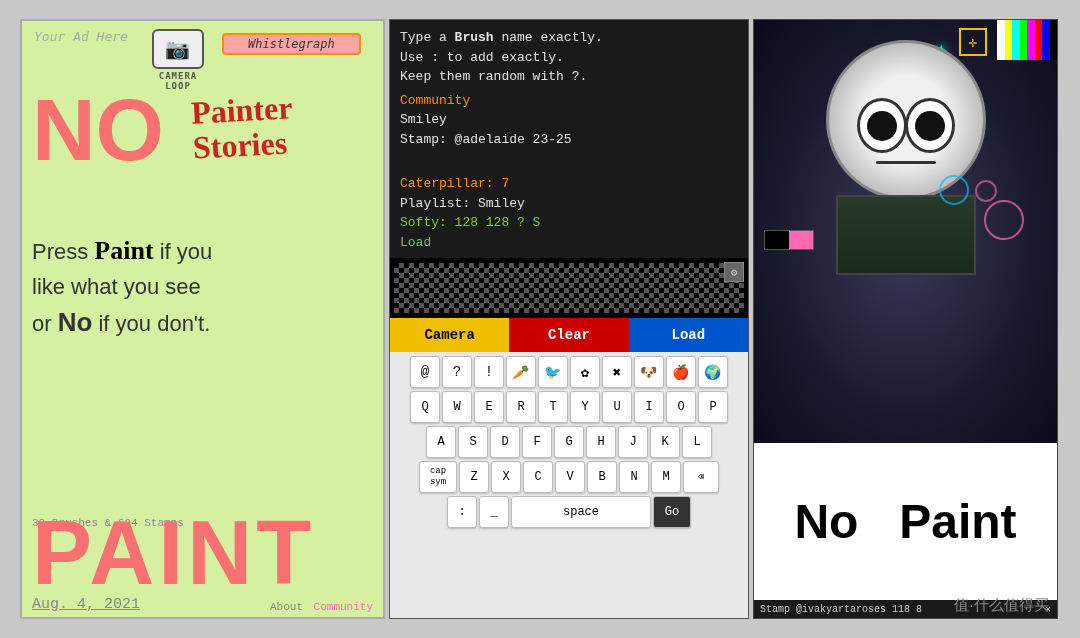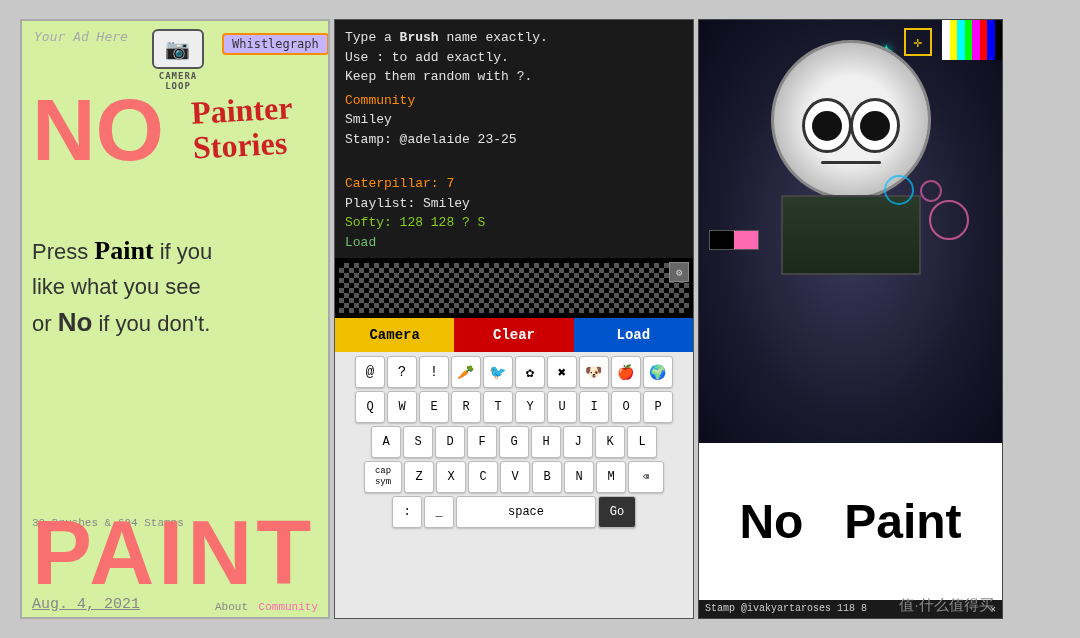--- a/index.html
+++ b/index.html
@@ -16,21 +16,21 @@
     .main-container {
       width: 1040px;
       height: 600px;
       display: flex;
       gap: 4px;
       background: #c8c8c8;
     }
 
     
     .left-panel {
-      width: 310px;
+      width: 365px;
       height: 600px;
       background: #d4f0a0;
       position: relative;
       border: 2px solid #aaa;
       overflow: hidden;
       flex-shrink: 0;
     }
     .ad-bar {
       background: #d4f0a0;
       padding: 4px 8px;
@@ -67,26 +67,27 @@
       color: #555;
       text-align: center;
       margin-top: 2px;
       font-weight: bold;
       letter-spacing: 1px;
     }
     .whistlegraph-badge {
       position: absolute;
       top: 12px;
       left: 200px;
-      background: #c4b5fd;
+      background: #fca5a5;
       border: 2px solid #ff8c00;
       border-radius: 4px;
-      padding: 2px 8px;
+      padding: 2px 24px;
       font-size: 12px;
       color: #333;
+      font-style: italic;
     }
     .no-text {
       position: absolute;
       top: 65px;
       left: 10px;
       font-size: 88px;
       font-weight: 900;
       color: #f87070;
       font-family: 'Arial Black', sans-serif;
       line-height: 1;
@@ -429,20 +430,21 @@
       cursor: pointer;
     }
     .stamp-bar {
       background: #1a1a1a;
       padding: 3px 6px;
       font-size: 10px;
       color: #ccc;
       font-family: 'Courier New', monospace;
       display: flex;
       justify-content: space-between;
+      align-items: center;
     }
     .watermark {
       position: absolute;
       bottom: 3px;
       right: 8px;
       font-size: 15px;
       color: #888;
       font-family: sans-serif;
     }
     .decoration-circle {

